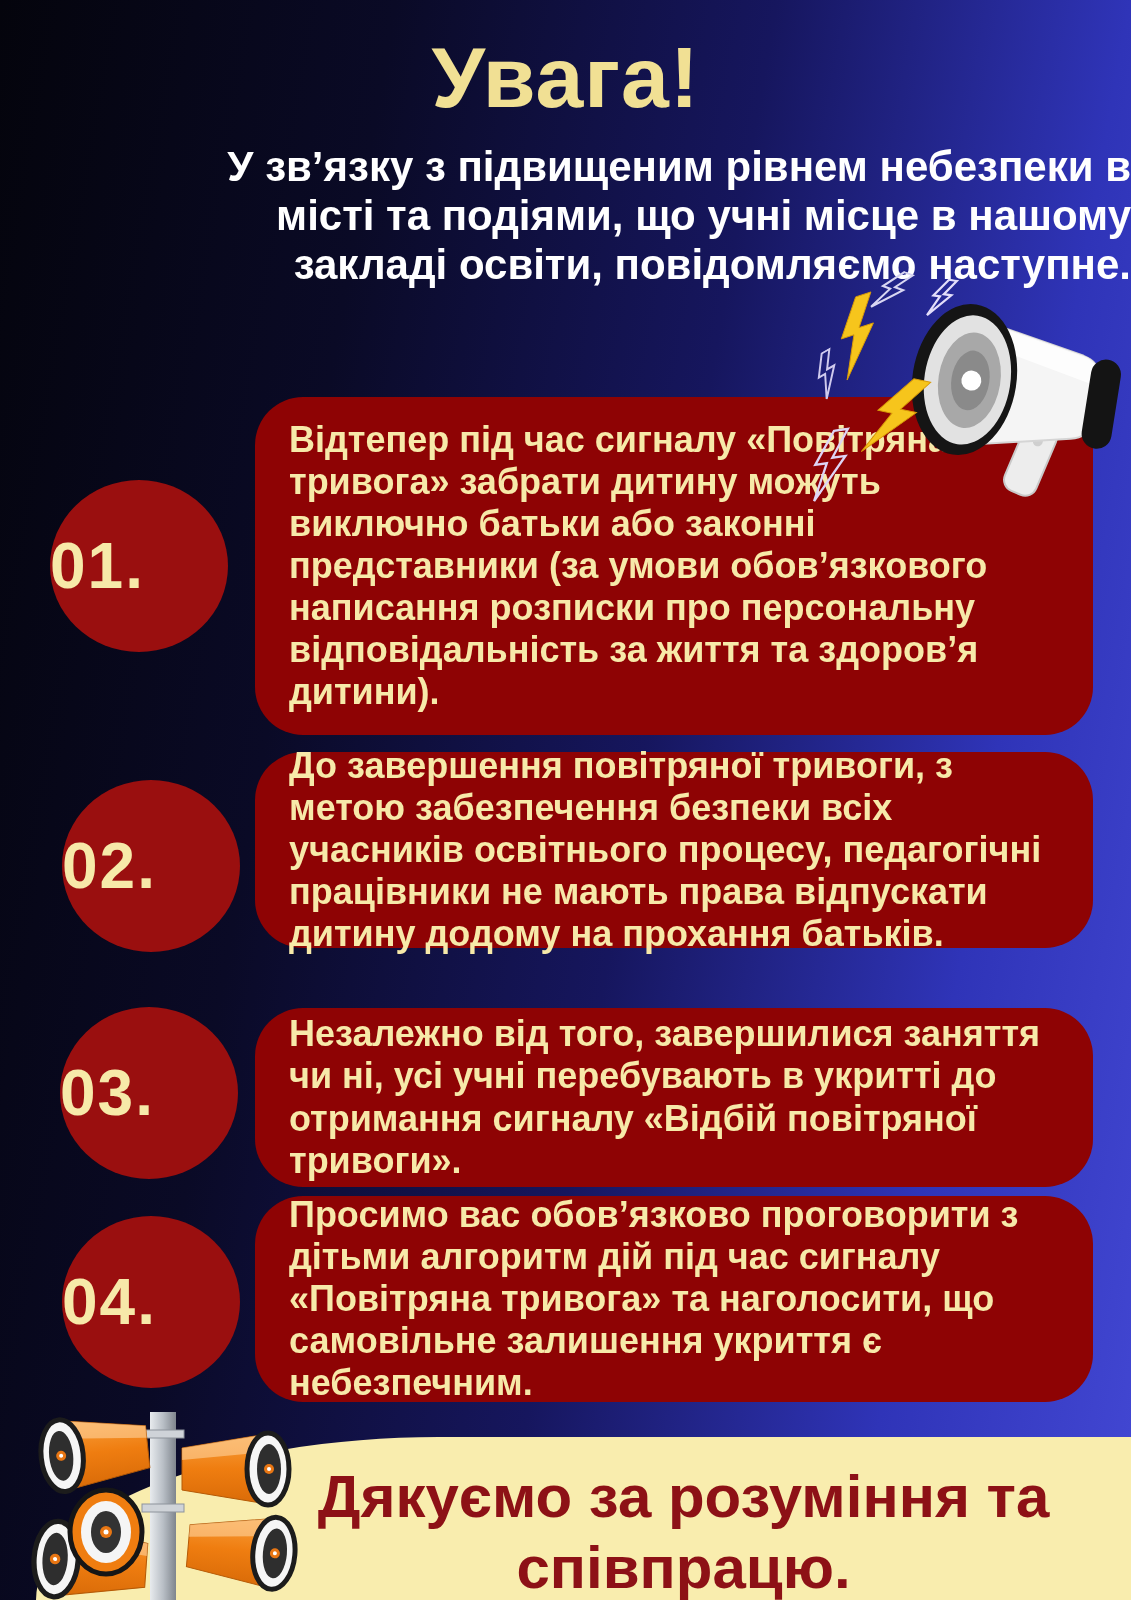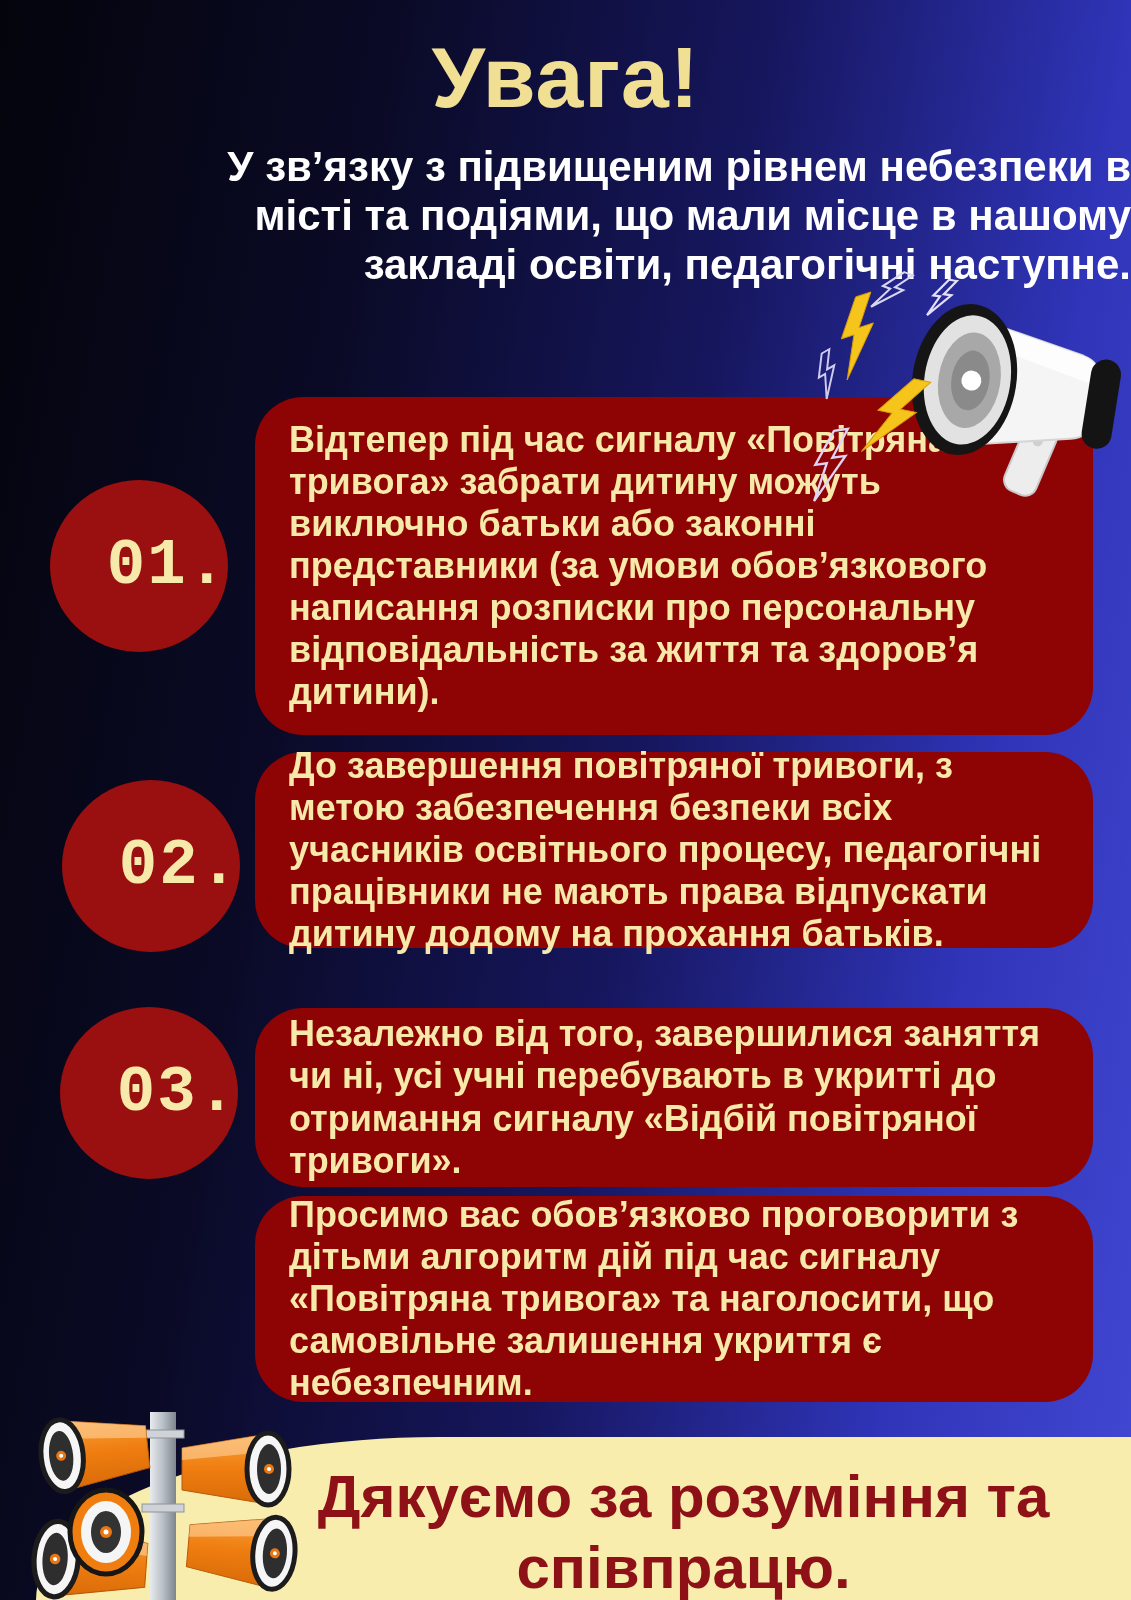--- a/index.html
+++ b/index.html
@@ -11,22 +11,22 @@
   .title{
     position:absolute;top:28px;left:0;width:100%;text-align:center;
     font-size:86px;font-weight:bold;color:#f1e094;letter-spacing:1px;
   }
   .intro{
     position:absolute;top:142px;left:0;width:100%;text-align:right;
     color:#ffffff;font-size:42px;font-weight:bold;line-height:49px;
   }
   .item-badge{
     position:absolute;width:178px;height:172px;border-radius:50%;
-    background:#9a0f0f;display:flex;align-items:center;justify-content:flex-end;
-    color:#f7e9a9;font-size:64px;font-weight:bold;letter-spacing:2px;font-family:Liberation Mono, monospace;
+    background:#9a0f0f;display:flex;align-items:center;justify-content:flex-start;
+    color:#f7e9a9;font-size:64px;font-weight:bold;letter-spacing:2px;
   }
   .item-card{
     position:absolute;left:255px;width:838px;border-radius:48px;
     background:#8e0304;color:#f7e9a9;font-size:36px;font-weight:bold;
     line-height:1.17;box-sizing:border-box;padding:0 34px;
     display:flex;flex-direction:column;justify-content:center;
   }
   .badge-1{left:50px;top:480px;}
   .badge-2{left:62px;top:780px;}
   .badge-3{left:60px;top:1007px;}
@@ -50,32 +50,35 @@
 </style>
 </head>
 <body>
 
 <div class="page">
 
   <div class="title">Увага!</div>
 
   <div class="intro">
     <div>У зв’язку з підвищеним рівнем небезпеки в</div>
-    <div>місті та подіями, що мали місце в нашому</div>
-    <div>закладі освіти, педагогічні наступне.</div>
+    <div>місті та подіями, що учні місце в нашому</div>
+    <div>закладі освіти, повідомляємо наступне.</div>
   </div>
 
   <div class="item-badge badge-1">
     <span>01.</span>
   </div>
   <div class="item-badge badge-2">
     <span>02.</span>
   </div>
   <div class="item-badge badge-3">
     <span>03.</span>
+  </div>
+  <div class="item-badge badge-4">
+    <span>04.</span>
   </div>
 
   <div class="item-card card-1">
     <span>Відтепер під час сигналу «Повітряна тривога» забрати дитину можуть виключно батьки або законні представники (за умови обов’язкового написання розписки про персональну відповідальність за життя та здоров’я дитини).</span>
   </div>
   <div class="item-card card-2">
     <span>До завершення повітряної тривоги, з метою забезпечення безпеки всіх учасників освітнього процесу, педагогічні працівники не мають права відпускати дитину додому на прохання батьків.</span>
   </div>
   <div class="item-card card-4">
     <span>Просимо вас обов’язково проговорити з дітьми алгоритм дій під час сигналу «Повітряна тривога» та наголосити, що самовільне залишення укриття є небезпечним.</span>

